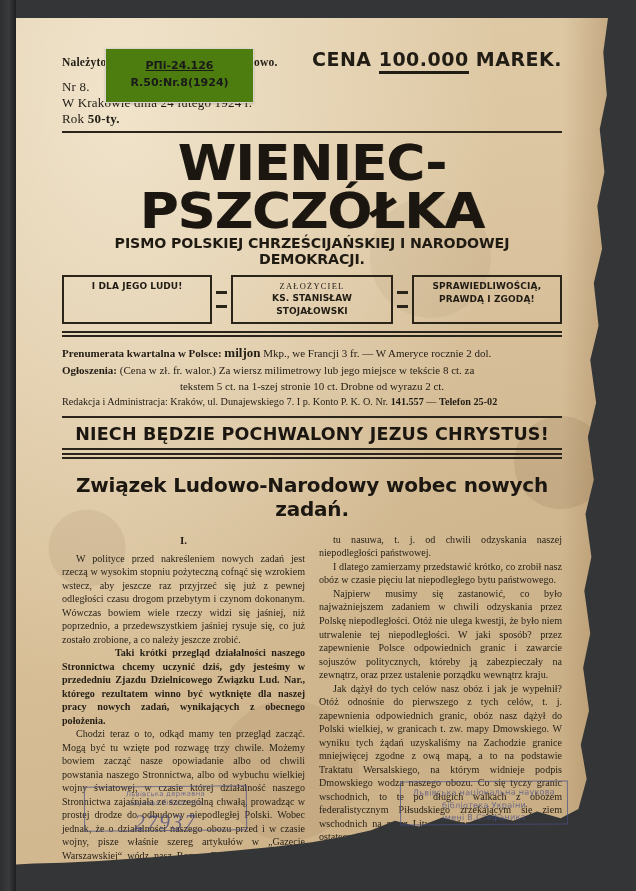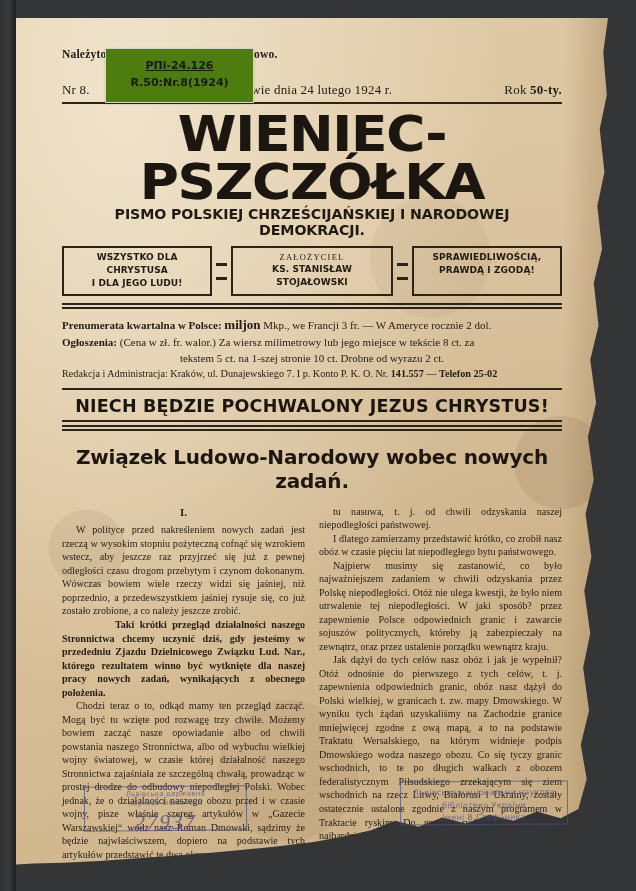--- a/index.html
+++ b/index.html
@@ -106,22 +106,23 @@
   .price .amount {
     border-bottom: 3px solid #211c14;
     padding-bottom: 1px;
   }
 
   .issueline {
     display: flex;
     align-items: baseline;
     justify-content: center;
     font-size: 13px;
-    margin-top: 22px;
+    margin-top: 9px;
     letter-spacing: .2px;
+    flex-direction: column;
   }
   .issueline .mid { flex: 1; text-align: center; }
   .issueline b { font-weight: bold; }
   .rule-thin { border-top: 2px solid #2a241a; margin-top: 4px; }
 
   
   .masthead {
     font-family: "DejaVu Sans", sans-serif;
     font-weight: bold;
     font-size: 50px;
@@ -308,38 +309,42 @@
   <div class="gutter"></div>
 
   <div class="sheet">
     <div class="grain"></div>
     <div class="edgewear"></div>
 
     <div class="page">
 
       <div class="topline">
         <span class="duty">Należytość pocztowa opłacona ryczałtowo.</span>
+        <span class="price">
+          <span>CENA</span>
+          <span class="amount">100.000</span>
+          <span>MAREK.</span>
+        </span>
       </div>
 
       <div class="issueline">
         <span>Nr 8.</span>
         <span class="mid">W Krakowie dnia 24 lutego 1924 r.</span>
         <span>
           <span>Rok</span>
           <b>50-ty.</b>
         </span>
       </div>
       <div class="rule-thin"></div>
 
       <div class="masthead">WIENIEC-PSZCZÓŁKA</div>
       <div class="subtitle">PISMO POLSKIEJ CHRZEŚCIJAŃSKIEJ I NARODOWEJ DEMOKRACJI.</div>
 
       <div class="mottos">
         <div class="motto">
-          <div>WSZYSTKO DLA CHRYSTUSA</div>
           <div>I DLA JEGO LUDU!</div>
         </div>
         <div class="eqsep"></div>
         <div class="motto mid">
           <div class="small">ZAŁOŻYCIEL</div>
           <div>KS. STANISŁAW STOJAŁOWSKI</div>
         </div>
         <div class="eqsep"></div>
         <div class="motto">
           <div>SPRAWIEDLIWOŚCIĄ,</div>

